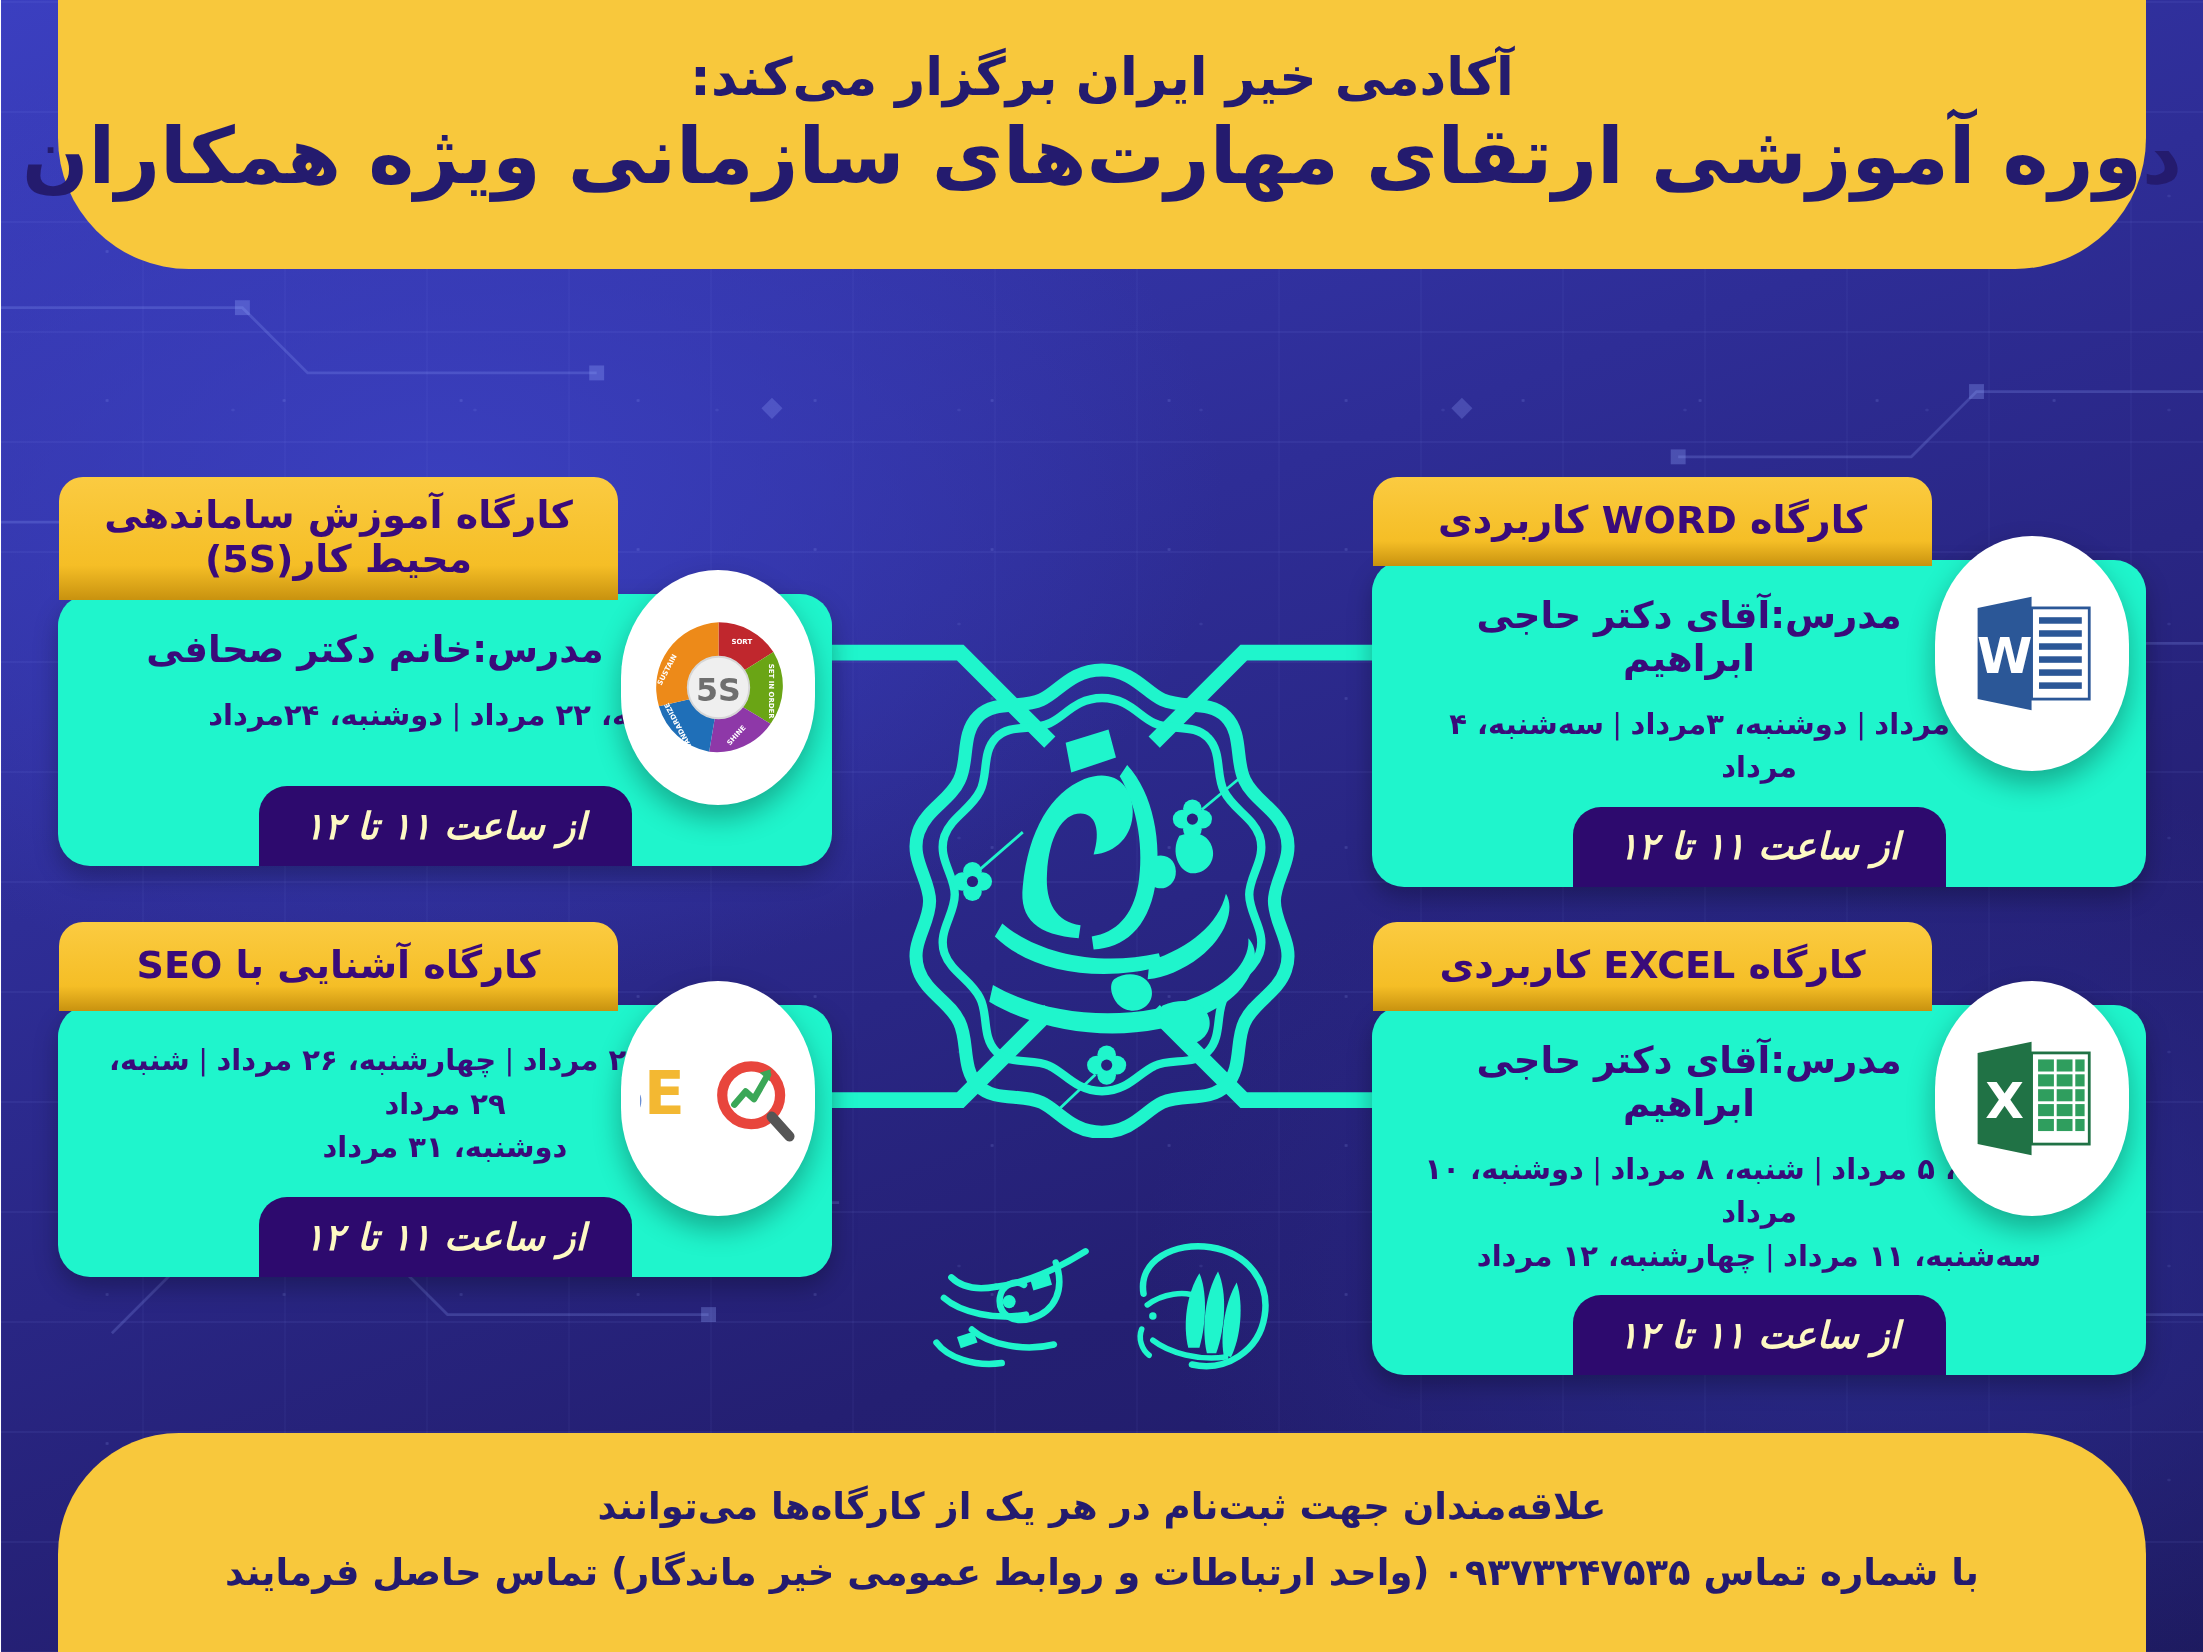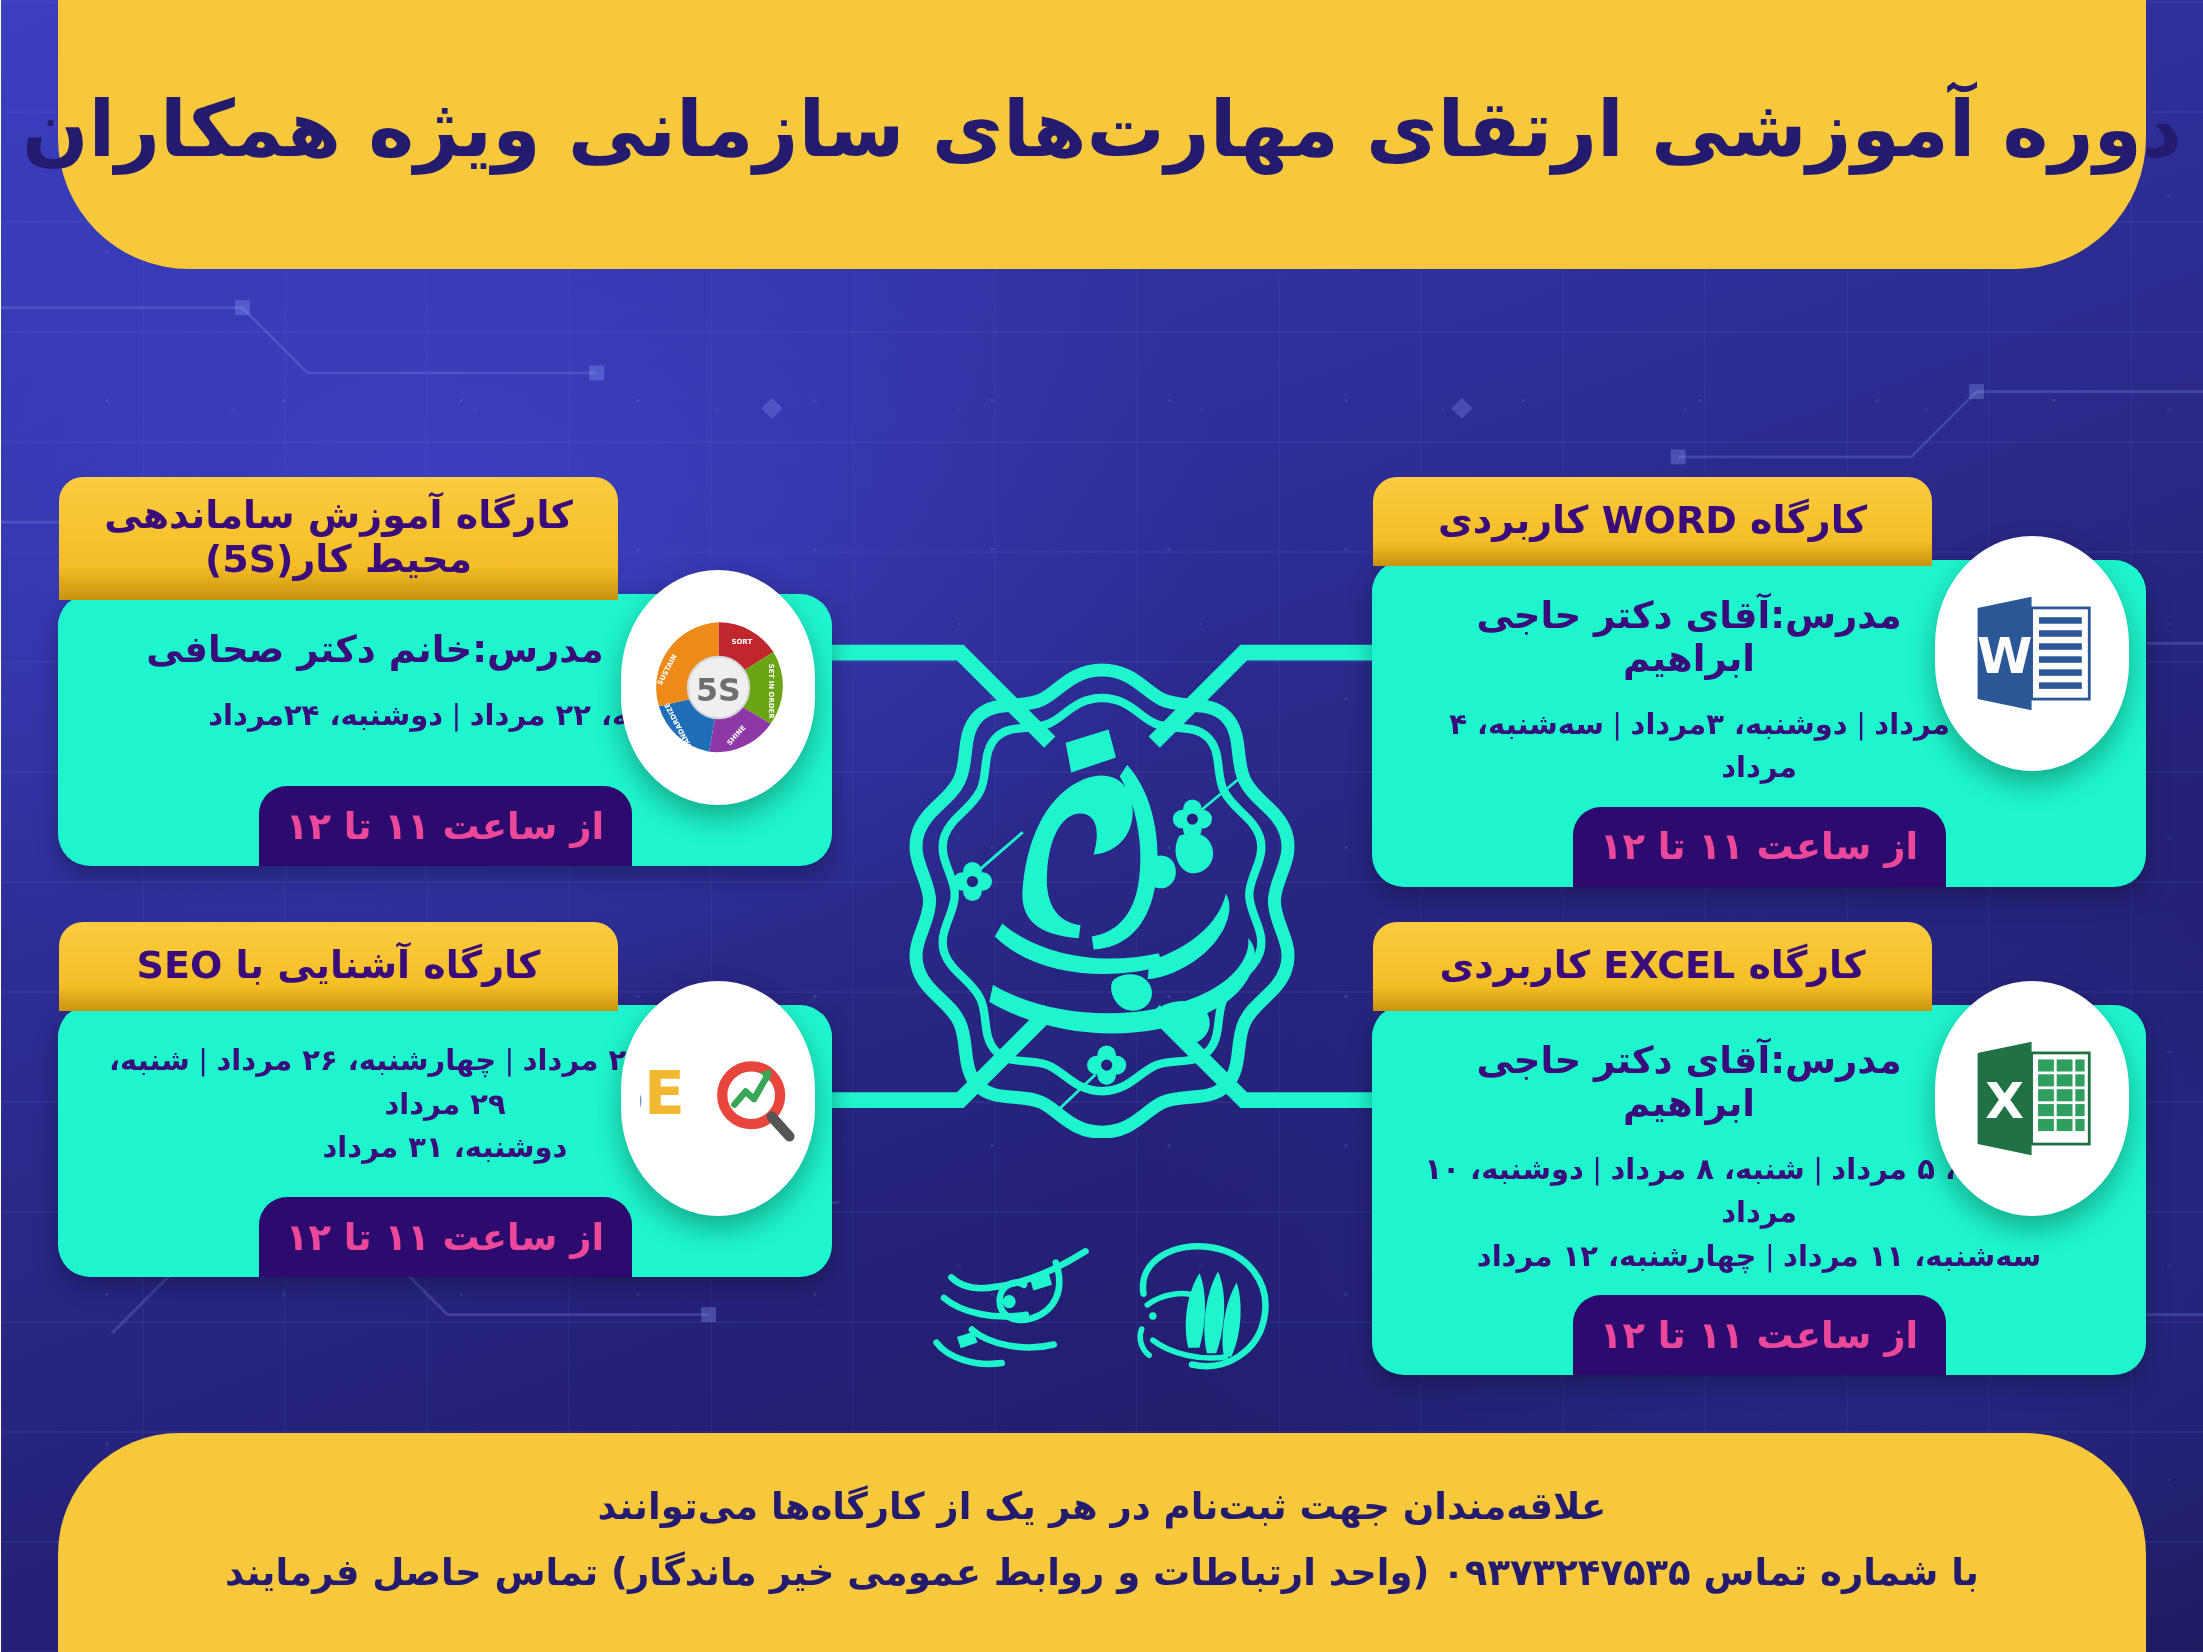--- a/index.html
+++ b/index.html
@@ -203,22 +203,23 @@
     margin-top: auto;
     width: 373px;
     height: 80px;
     background: #2D0A6E;
     border-radius: 28px 28px 0 0;
     display: flex;
     align-items: center;
     justify-content: center;
     font-size: 37px;
     font-weight: 700;
-    color: #ec4899;
+    color: #fef9c3;
     z-index: 2;
+    font-style: italic;
   }
 
   
   .icon-bubble {
     position: absolute;
     top: -26px;
     width: 194px;
     height: 235px;
     background: #ffffff;
     border-radius: 50% / 46%;
@@ -300,20 +301,21 @@
   <svg class="connectors" viewBox="0 0 2364 1773" preserveAspectRatio="none">
     <g stroke="#1FF5CC" stroke-width="17" fill="none" stroke-linecap="square">
       <path d="M900 700 H1030 L1120 790"></path>
       <path d="M1464 700 H1334 L1244 790"></path>
       <path d="M900 1180 H1030 L1120 1090"></path>
       <path d="M1464 1180 H1334 L1244 1090"></path>
     </g>
   </svg>
 
   <div class="header">
+    <div class="header-pre">آکادمی خیر ایران برگزار می‌کند:</div>
     <div class="header-title">دوره آموزشی ارتقای مهارت‌های سازمانی ویژه همکاران</div>
   </div>
 
   <div class="emblem">
     <svg viewBox="0 0 470 520">
 
       <g fill="none" stroke="#1FF5CC">
         <path stroke-width="14" d="M235 18
           C268 18 282 42 300 50 C322 60 350 50 368 68 C386 86 378 116 388 136
           C398 158 424 168 432 192 C442 220 420 242 420 266

